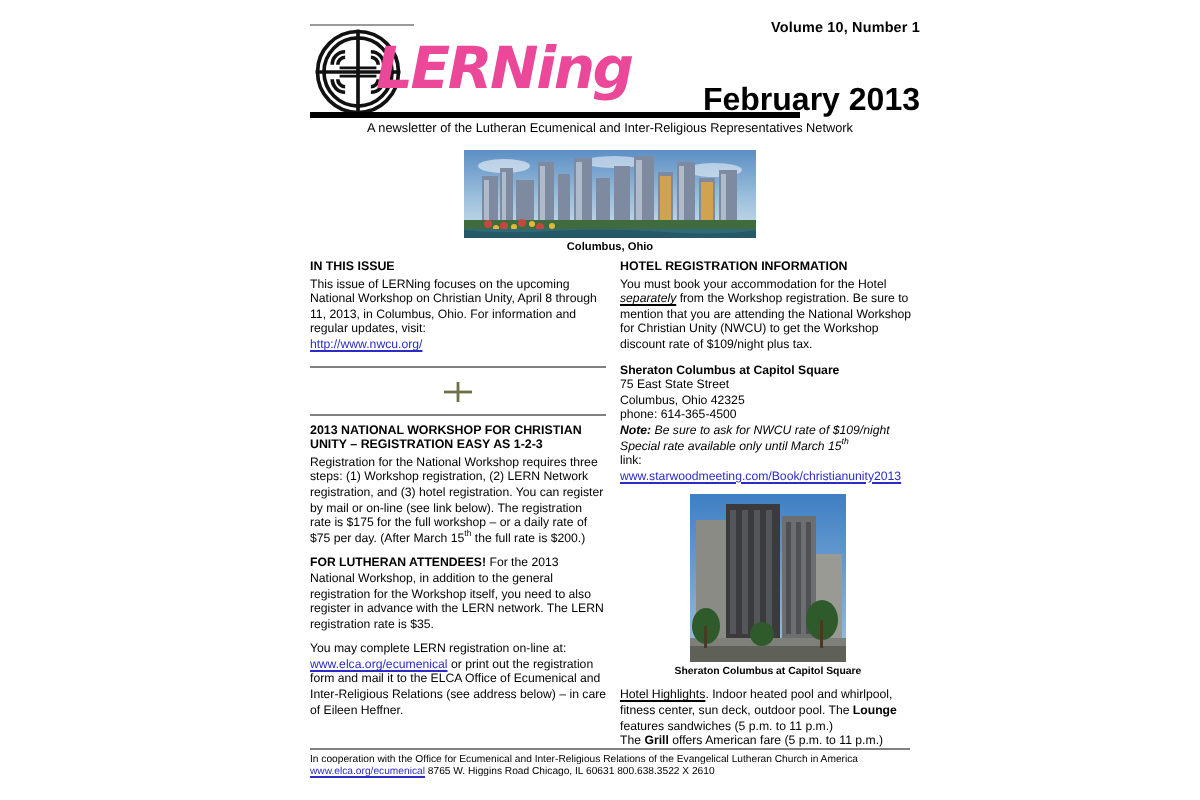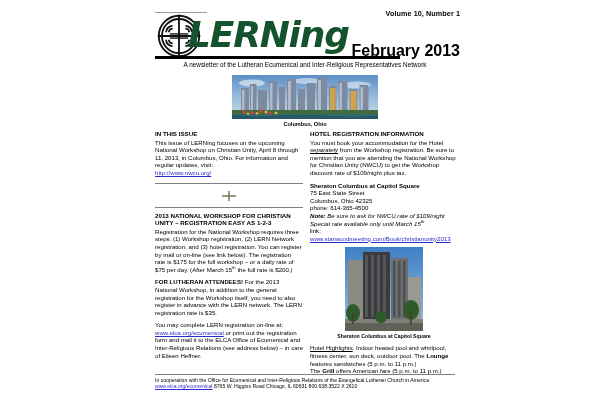--- a/index.html
+++ b/index.html
@@ -22,22 +22,22 @@
   .logo-wrap{
     position:absolute;left:5px;top:13px;width:48px;height:46px;
   }
   .logo-rule{
     position:absolute;left:5px;top:12px;width:52px;height:1px;background:#9a9a9a;
   }
   .logo-svg{display:block;}
   .title{
     position:absolute;left:38px;top:19px;
     font-family:"DejaVu Sans",sans-serif;
-    font-size:36px;font-weight:bold;font-style:italic;
-    letter-spacing:-1.2px;color:#14532d;line-height:31px;
+    font-size:29px;font-weight:bold;font-style:italic;
+    letter-spacing:-1.2px;color:#ec4899;line-height:31px;
   }
   .date{
     position:absolute;right:0px;top:42px;
     font-size:16px;font-weight:bold;color:#000;
   }
   .underline{
     position:absolute;left:5px;top:56px;width:245px;height:2.5px;background:#000;
   }
   .tagline{
     position:absolute;left:0;right:0;top:61px;text-align:center;

